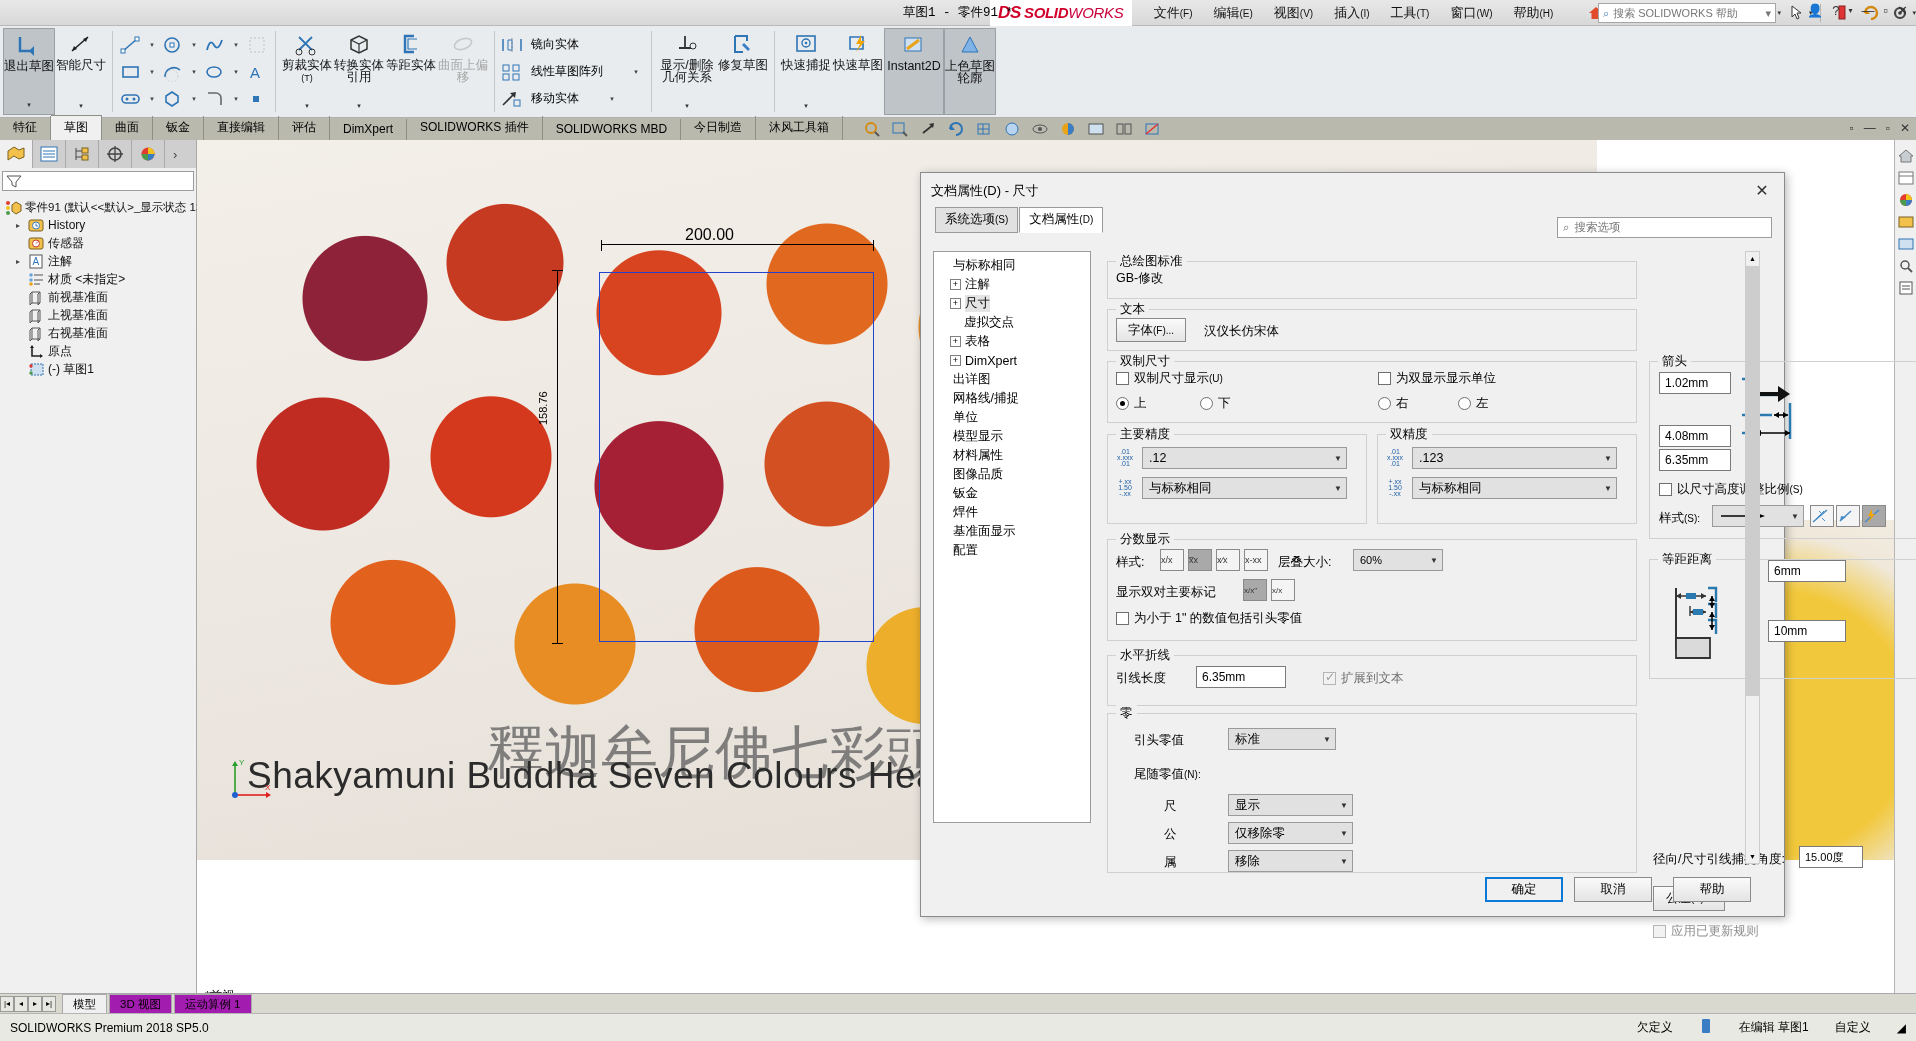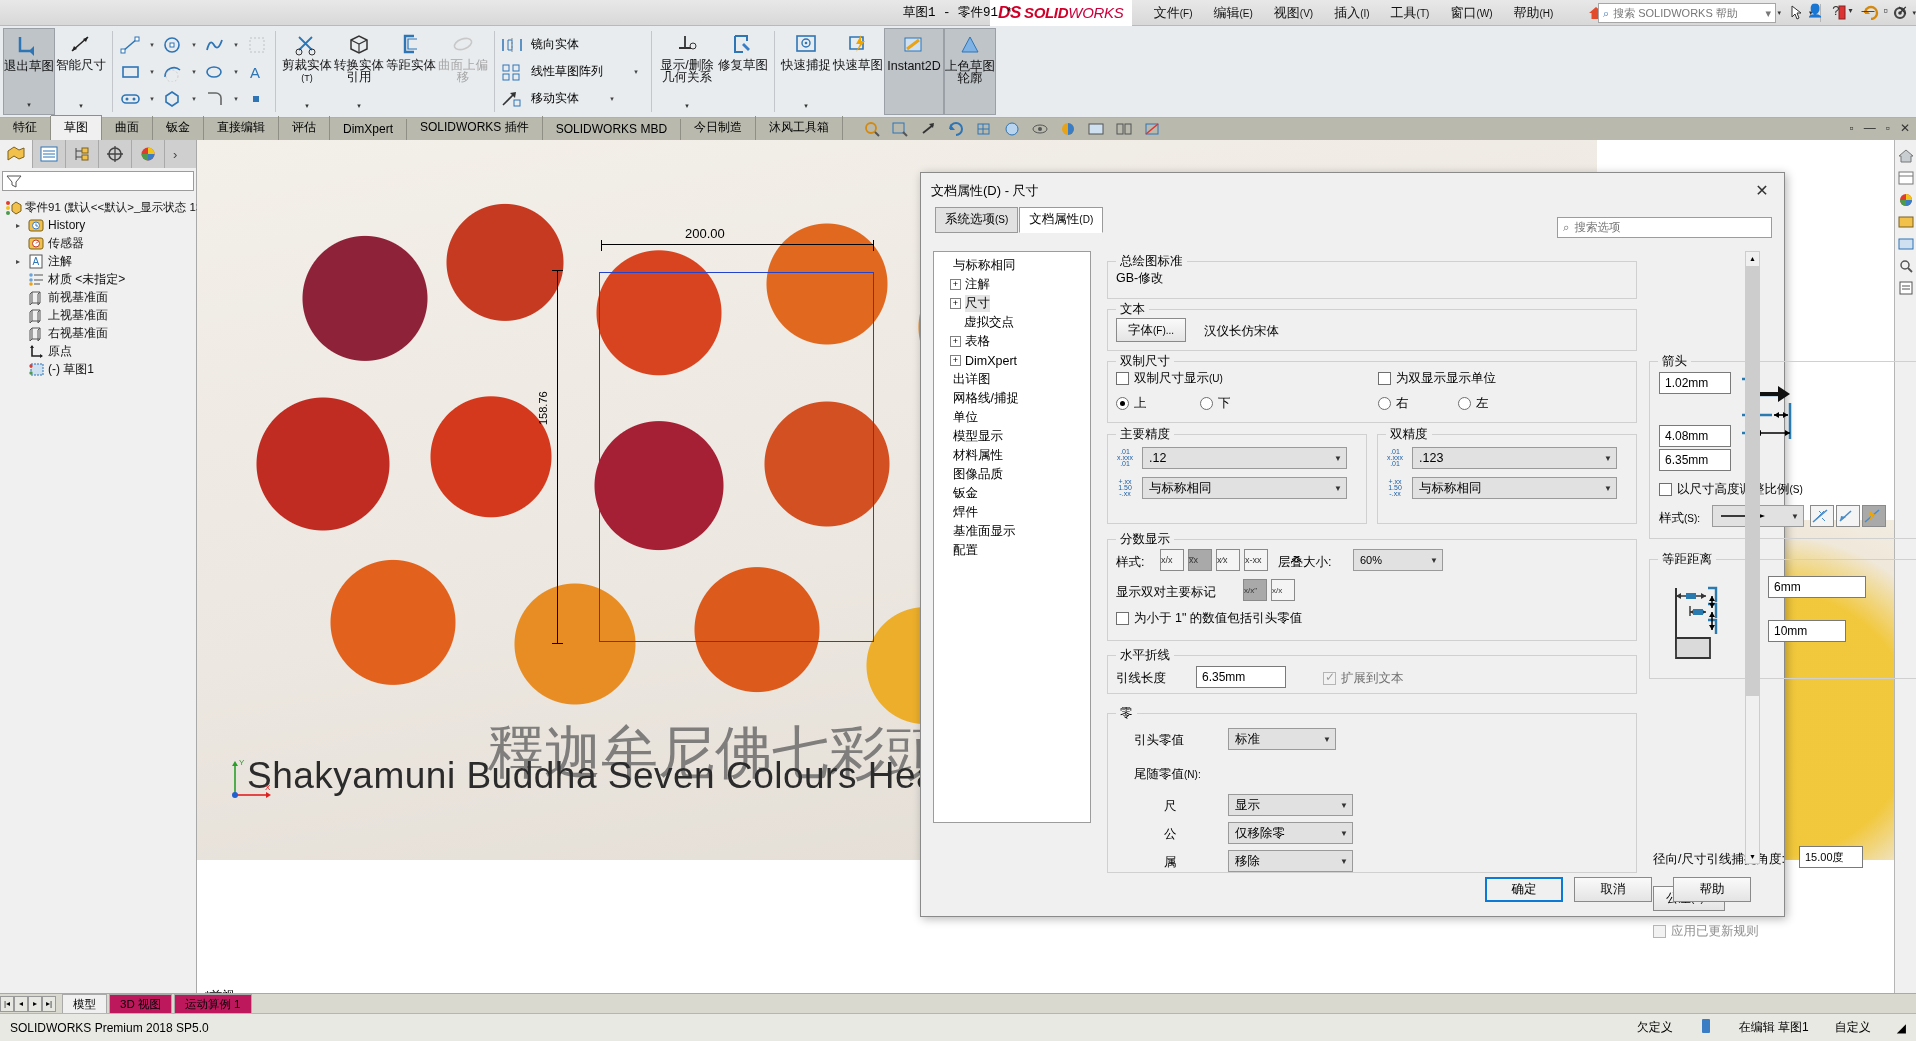--- a/index.html
+++ b/index.html
@@ -134,38 +134,38 @@
     font-family:"DejaVu Sans","Liberation Sans",sans-serif; white-space:nowrap; opacity:.85;
   }
   .engtext {
     position:absolute; left:50px; top:615px; font-size:37px; color:#2b2b2b;
     white-space:nowrap; letter-spacing:0.5px;
   }
   .selrect { position:absolute; left:402px; top:132px; width:275px; height:370px; border:1px solid #2244cc; }
   .dimline-v { position:absolute; left:360px; top:130px; width:1px; height:374px; background:#000; }
   .dimtxt-v { position:absolute; left:340px; top:285px; font-size:11px; color:#000; transform:rotate(-90deg); transform-origin:left top; }
   .dimline-h { position:absolute; left:404px; top:104px; width:272px; height:1px; background:#000; }
-  .dimtxt-h { position:absolute; left:488px; top:86px; font-size:13px; color:#000; }
+  .dimtxt-h { position:absolute; left:488px; top:86px; font-size:16px; color:#000; }
   .tick { position:absolute; background:#000; }
   .triad { position:absolute; left:30px; top:617px; width:46px; height:46px; }
   .frontview { position:absolute; left:8px; bottom:8px; font-size:12.5px; color:#000; }
 
   
   .rtool { position:absolute; right:0; top:140px; width:22px; bottom:28px; background:#f0f0f0; border-left:1px solid #b5b5b5; padding-top:4px; }
   .rtool div { width:20px; height:20px; margin:2px 1px; display:flex; align-items:center; justify-content:center; }
 
   
   .doctabs {
     position:absolute; left:0; bottom:28px; width:1916px; height:20px;
     background:#d9d9d0; display:flex; align-items:center; font-size:11.5px;
     border-top:1px solid #a9a9a9;
   }
   .navarrows { display:flex; gap:0; margin-right:6px; }
   .navarrows span { width:14px; height:16px; border:1px solid #9a9a9a; background:#e8e8e2; display:flex; align-items:center; justify-content:center; font-size:8px; }
-  .doctab { padding:2px 10px; border:1px solid #a9a9a9; border-bottom:none; background:#be185d; margin-right:2px; }
+  .doctab { padding:2px 10px; border:1px solid #a9a9a9; border-bottom:none; background:#a21caf; margin-right:2px; }
   .doctab.active { background:#f0f0f0; }
   .statusbar {
     position:absolute; left:0; bottom:0; width:1916px; height:28px;
     background:#e9e9e4; border-top:1px solid #b5b5b5;
     display:flex; align-items:center; font-size:12px; padding:0 10px;
   }
   .sb-right { margin-left:auto; display:flex; align-items:center; gap:26px; }
 
   
   .dialog {
@@ -1108,21 +1108,21 @@
             </div>
           <div class="sqbtn" style="position:absolute; left:163px; top:39px;">
               <span style="font-size:8px">x/x</span>
             </div>
           <div class="ckrow" style="position:absolute; left:8px; top:70px;">
             <span class="cbox"></span>
             <span class="lbl">为小于 1" 的数值包括引头零值</span>
           </div>
         </div>
 
-        <div class="fieldset" style="left:4px; top:404px; width:530px; height:39px;">
+        <div class="fieldset" style="left:4px; top:404px; width:530px; height:51px;">
           <div class="fs-legend">水平折线</div>
           <div class="lbl" style="position:absolute; left:8px; top:14px;">引线长度</div>
           <div class="tbox" style="position:absolute; left:88px; top:10px; width:90px; height:22px;">
               <span>6.35mm</span>
             </div>
           <div class="ckrow" style="position:absolute; left:215px; top:14px;">
             <span class="cbox dis chk"></span>
             <span class="lbl" style="color:#6f6f6f">扩展到文本</span>
           </div>
         </div>
@@ -1229,21 +1229,21 @@
                 <path d="M38 30 l-5 -3 v6z" fill="#333"></path>
               <rect x="25" y="27" width="10" height="6" fill="#2a7ab0"></rect>
               <path d="M22 24 v10" stroke="#333" stroke-width="1.4"></path>
               <path d="M40 6 h8 v14 M40 22 h8 v14 M40 38 h8 v14" stroke="#2a7ab0" stroke-width="2.4" fill="none"></path>
               <path d="M44 14 v12 M44 30 v18" stroke="#000" stroke-width="1.5"></path>
               <path d="M44 14 l-3 5 h6z M44 26 l-3 -5 h6z" fill="#000"></path>
               <path d="M44 30 l-3 5 h6z M44 48 l-3 -5 h6z" fill="#000"></path>
               <path d="M20 56 h22 v20 h-34 v-20z" fill="#dadada" stroke="#333" stroke-width="1.8"></path>
             </svg>
           </div>
-          <div class="tbox" style="position:absolute; left:118px; top:16px; width:98px; height:22px;">
+          <div class="tbox" style="position:absolute; left:118px; top:0; width:78px; height:22px;">
               <span>6mm</span>
             </div>
           <div class="tbox" style="position:absolute; left:118px; top:60px; width:78px; height:22px;">
               <span>10mm</span>
             </div>
         </div>
 
         <div style="position:absolute; left:546px; top:595px; width:300px;">
           <div class="lbl" style="position:absolute; left:4px; top:5px;">径向/尺寸引线捕捉角度:</div>
           <div class="tbox" style="position:absolute; left:150px; top:0; width:64px; height:22px; font-size:11px;">

